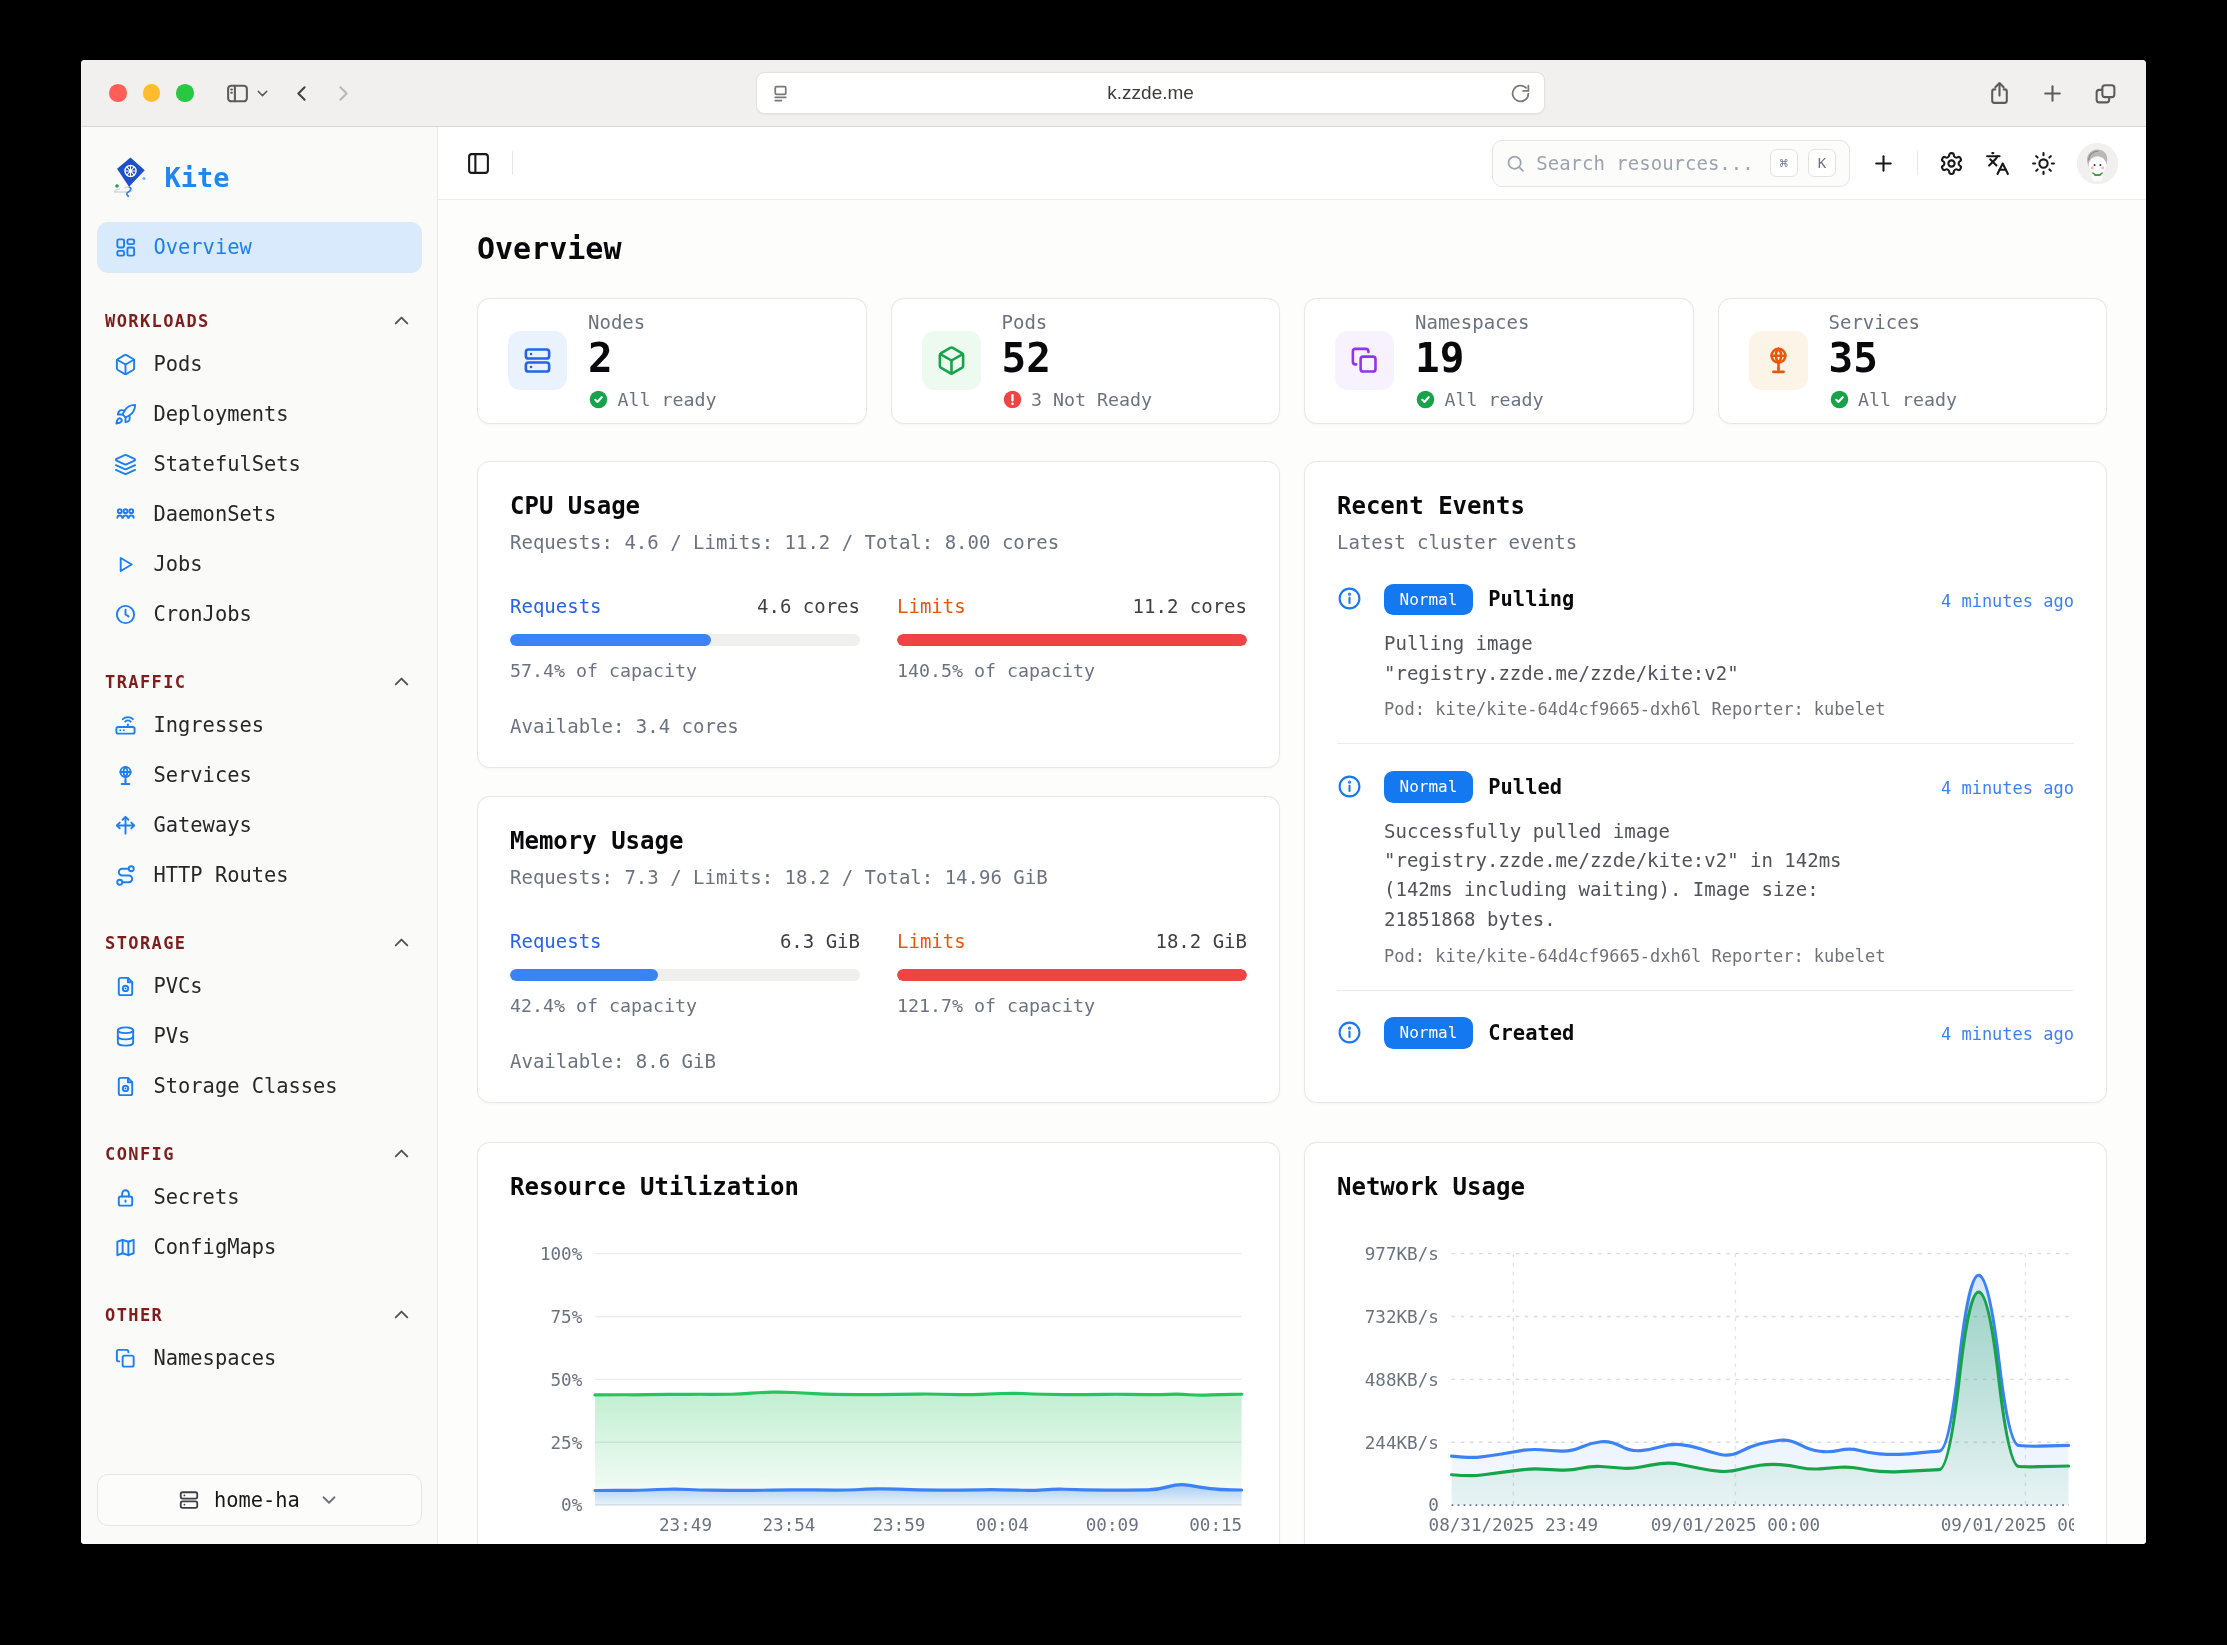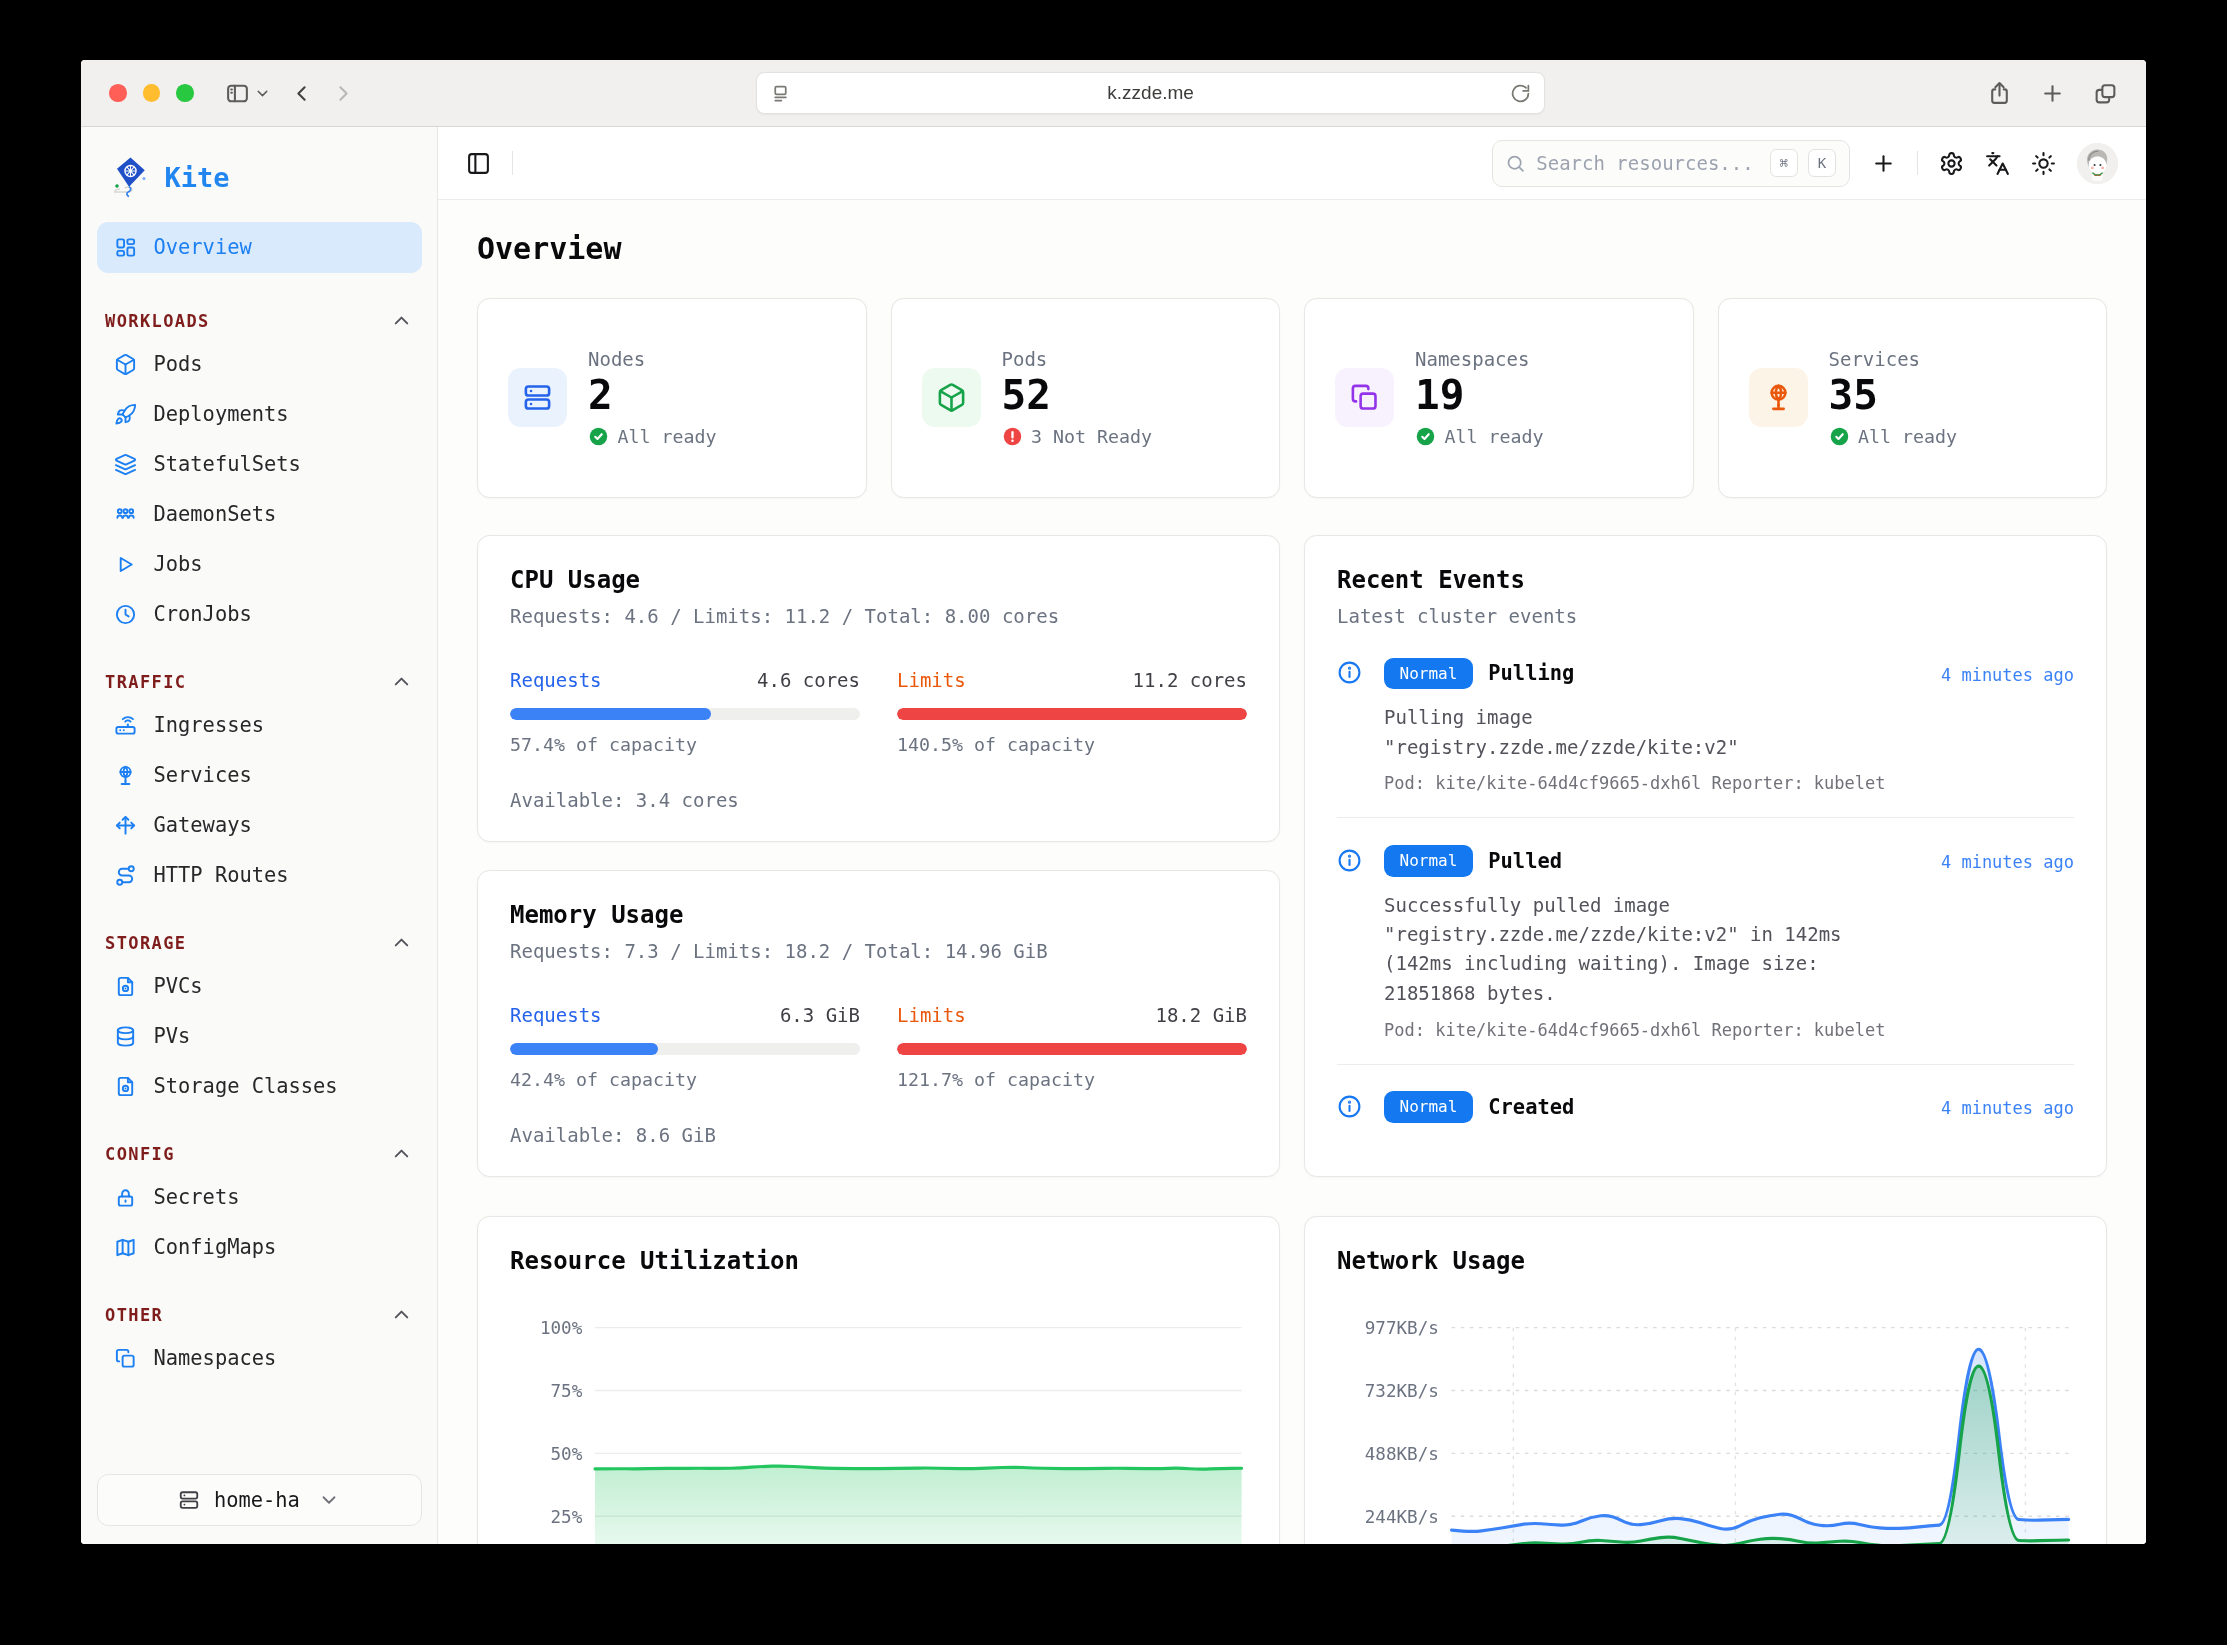--- a/index.html
+++ b/index.html
@@ -67,21 +67,21 @@
   .kbd { min-width: 28px; height: 28px; padding: 0 5.6px; border: 0.7px solid #e2e2e0; border-radius: 6.3px;
     background: #fff; display: flex; align-items: center; justify-content: center; font-size: 14px;
     color: #6b7280; }
   .avatar { width: 41px; height: 41px; border-radius: 50%; overflow: hidden; background: #f0efed;
     flex: 0 0 41px; }
 
   .content { flex: 1; min-height: 0; padding: 25px 39px 0; overflow: hidden; }
   .page-title { font-size: 30px; font-weight: bold; color: #09090b; margin-top: 5.6px; }
 
   .stats { display: grid; grid-template-columns: repeat(4, 1fr); gap: 24px; margin-top: 32px; }
-  .stat-card { background: #fff; border: 0.7px solid #e7e7e5; border-radius: 12.7px; height: 200px;
+  .stat-card { background: #fff; border: 0.7px solid #e7e7e5; border-radius: 12.7px; height: 126px;
     display: flex; align-items: center; gap: 21px; padding: 0 30px; box-shadow: 0 0.7px 2.1px rgba(0,0,0,.03); }
   .stat-icon { width: 59px; height: 59px; border-radius: 12.7px; display: flex; align-items: center;
     justify-content: center; flex: 0 0 59px; }
   .stat-icon svg { width: 31px; height: 31px; }
   .stat-label { font-size: 19px; color: #6b7280; }
   .stat-value { font-size: 41px; font-weight: bold; color: #09090b; line-height: 1.05; margin-top: 4.2px; }
   .stat-status { display: flex; align-items: center; gap: 8.5px; font-size: 18.3px; color: #6b7280;
     margin-top: 8.5px; }
   .stat-status .ic svg { width: 21px; height: 21px; }
 

